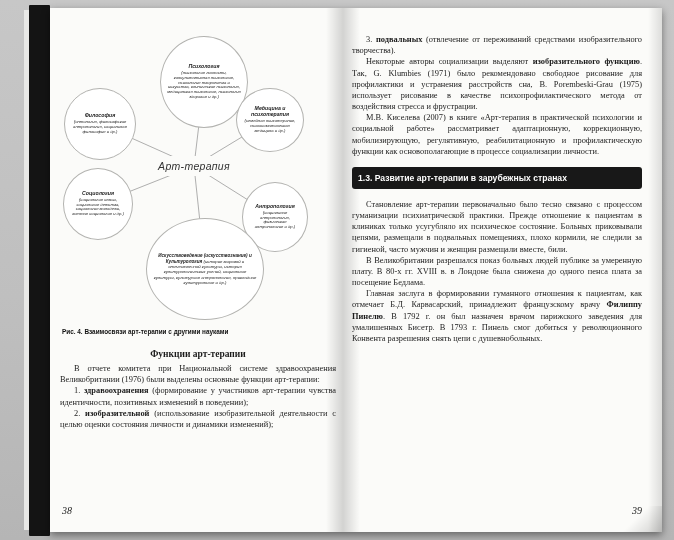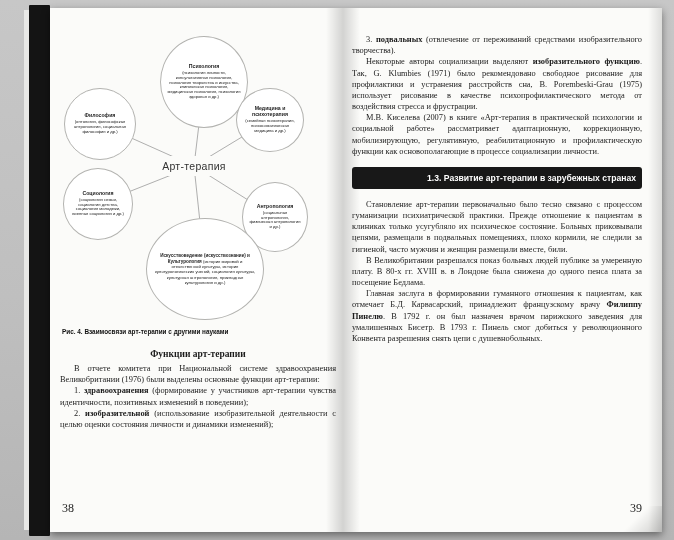--- a/index.html
+++ b/index.html
@@ -23,21 +23,21 @@
     pointer-events:none;
   }
   .right-edge-shade {
     position:absolute; right:0; top:0; width:14px; height:100%;
     background:linear-gradient(90deg, rgba(0,0,0,0), rgba(0,0,0,.12));
     pointer-events:none;
   }
 
   
   .lp { position:absolute; left:10px; top:14px; width:276px; }
-  .diagram { position:relative; width:276px; height:302px; font-family:"Liberation Sans", sans-serif; }
+  .diagram { position:relative; width:276px; height:302px; font-family:"Liberation Sans", sans-serif;font-style:italic; }
   .diagram svg.links { position:absolute; left:0; top:0; }
   .bubble {
     position:absolute; border:1px solid #b3b3b0; background:#fff;
     border-radius:50%; display:flex; flex-direction:column; align-items:center; justify-content:center;
     text-align:center; padding:6px; overflow:hidden; color:#222;
   }
   .bubble .b-title { font-weight:bold; font-size:5.2px; line-height:1.15; }
   .bubble .b-detail { font-size:4.2px; line-height:1.18; margin-top:1px; }
   .bubble-psy { left:100px; top:14px;  width:88px;  height:92px; }
   .bubble-phi { left:4px;   top:66px;  width:72px;  height:72px; }
@@ -48,30 +48,30 @@
   .bubble-cul .b-inline { font-size:4.3px; line-height:1.2; }
   .bubble-cul .b-inline b { font-size:4.6px; }
   .diagram-center {
     position:absolute; left:92px; top:134px; width:84px; height:20px;
     display:flex; align-items:center; justify-content:center; background:#fbfbf9;
     font-size:10.5px; color:#333; letter-spacing:.3px;
   }
   .fig-caption { font-family:"Liberation Sans", sans-serif; font-weight:bold; font-size:6.4px; margin:4px 0 0 2px; color:#111; }
   .lp-heading { text-align:center; font-weight:bold; font-size:9.5px; margin:14px 0 4px 0; }
   .para { font-size:8.4px; line-height:1.33; text-align:justify; text-indent:14px; margin:0; }
-  .pagenum { position:absolute; font-size:12px; color:#222; }
+  .pagenum { position:absolute; font-size:10px; color:#222;font-style:italic; }
   .pagenum-left  { left:12px;  bottom:16px; }
   .pagenum-right { right:20px; bottom:16px; }
 
   
   .rp { position:absolute; left:302px; top:26px; width:290px; }
   .chapter-bar {
     margin:10px 0 10px 0; background:#181818; color:#fff;
     font-family:"Liberation Sans", sans-serif; font-weight:bold; font-size:8.6px;
-    text-align:right; padding:6px 6px; border-radius:3px;
+    text-align:left; padding:6px 6px; border-radius:3px;
   }
   .corner-curl {
     position:absolute; right:0; bottom:0; width:40px; height:26px;
     background:linear-gradient(315deg, rgba(0,0,0,.18), rgba(0,0,0,0) 60%);
     pointer-events:none;
   }
 </style>
 </head>
 <body>
 

